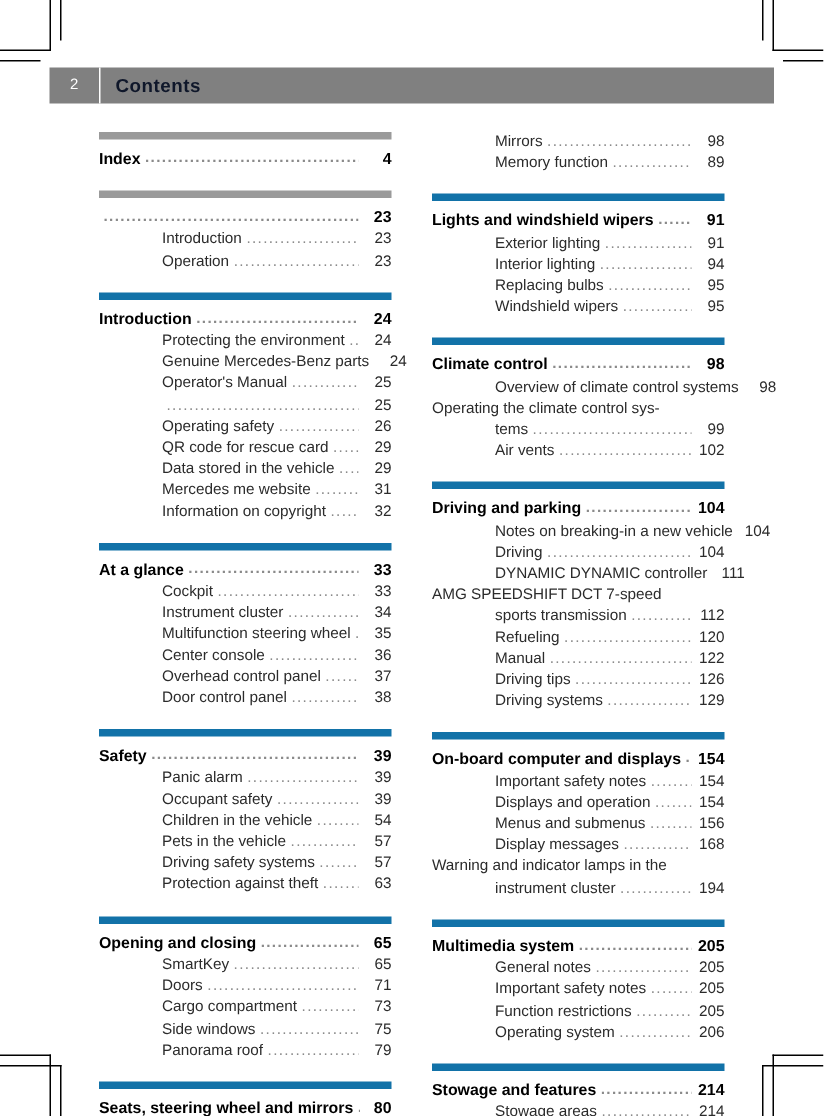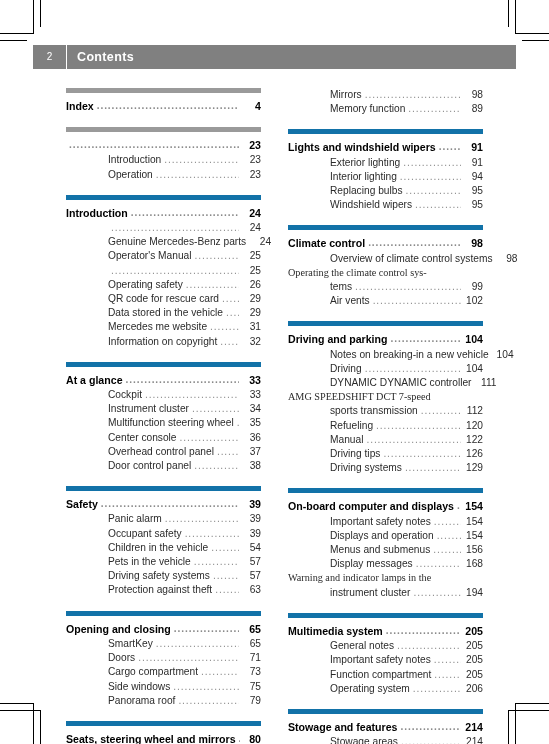--- a/index.html
+++ b/index.html
@@ -42,21 +42,21 @@
     font-size: 10px;
     font-weight: normal;
     line-height: 24px;
   }
   #header .hdr-sep {
     width: 1px;
     height: 24px;
     background: #ffffff;
   }
   #header .hdr-title {
-    color: #ffffff;
+    color: #0f172a;
     font-size: 12.5px;
     font-weight: bold;
     letter-spacing: 0.35px;
     padding-left: 10px;
   }
 
   
   #columns {
     position: absolute;
     left: 66px;
@@ -113,21 +113,21 @@
   }
   .toc-row.head .page { color: #000000; }
   .toc-row.item { color: #2b2b2b; margin-left: 42px; }
 
   
   .toc-wrap {
     font-size: 10.2px;
     line-height: 14.2px;
     color: #2b2b2b;
   }
-  .toc-wrap .line1 { white-space: nowrap; font-family: Liberation Serif, serif; }
+  .toc-wrap .line1 { white-space: nowrap; }
 
   .section-gap { height: 13px; }
 </style>
 </head>
 <body>
 
 <div>
 
   <div class="cropmark cm-h" style="left:0px; top:33px; width:34px;"></div>
   <div class="cropmark cm-h" style="left:0px; top:40px; width:27px;"></div>
@@ -186,20 +186,21 @@
       </div>
       <div class="section-gap"></div>
       <div class="section">
         <div class="rule blue"></div>
         <div class="toc-row head">
           <span class="label">Introduction</span>
           <span class="leader">........................................................................................................................</span>
           <span class="page">24</span>
         </div>
         <div class="toc-row item">
+          <span class="label">Protecting the environment</span>
           <span class="leader">........................................................................................................................</span>
           <span class="page">24</span>
         </div>
         <div class="toc-row item">
           <span class="label">Genuine Mercedes-Benz parts</span>
           <span class="leader">........................................................................................................................</span>
           <span class="page">24</span>
         </div>
         <div class="toc-row item">
           <span class="label">Operator's Manual</span>
@@ -528,21 +529,21 @@
           <span class="label">General notes</span>
           <span class="leader">........................................................................................................................</span>
           <span class="page">205</span>
         </div>
         <div class="toc-row item">
           <span class="label">Important safety notes</span>
           <span class="leader">........................................................................................................................</span>
           <span class="page">205</span>
         </div>
         <div class="toc-row item">
-          <span class="label">Function compartment</span>
+          <span class="label">Function restrictions</span>
           <span class="leader">........................................................................................................................</span>
           <span class="page">205</span>
         </div>
         <div class="toc-row item">
           <span class="label">Operating system</span>
           <span class="leader">........................................................................................................................</span>
           <span class="page">206</span>
         </div>
       </div>
       <div class="section-gap"></div>

